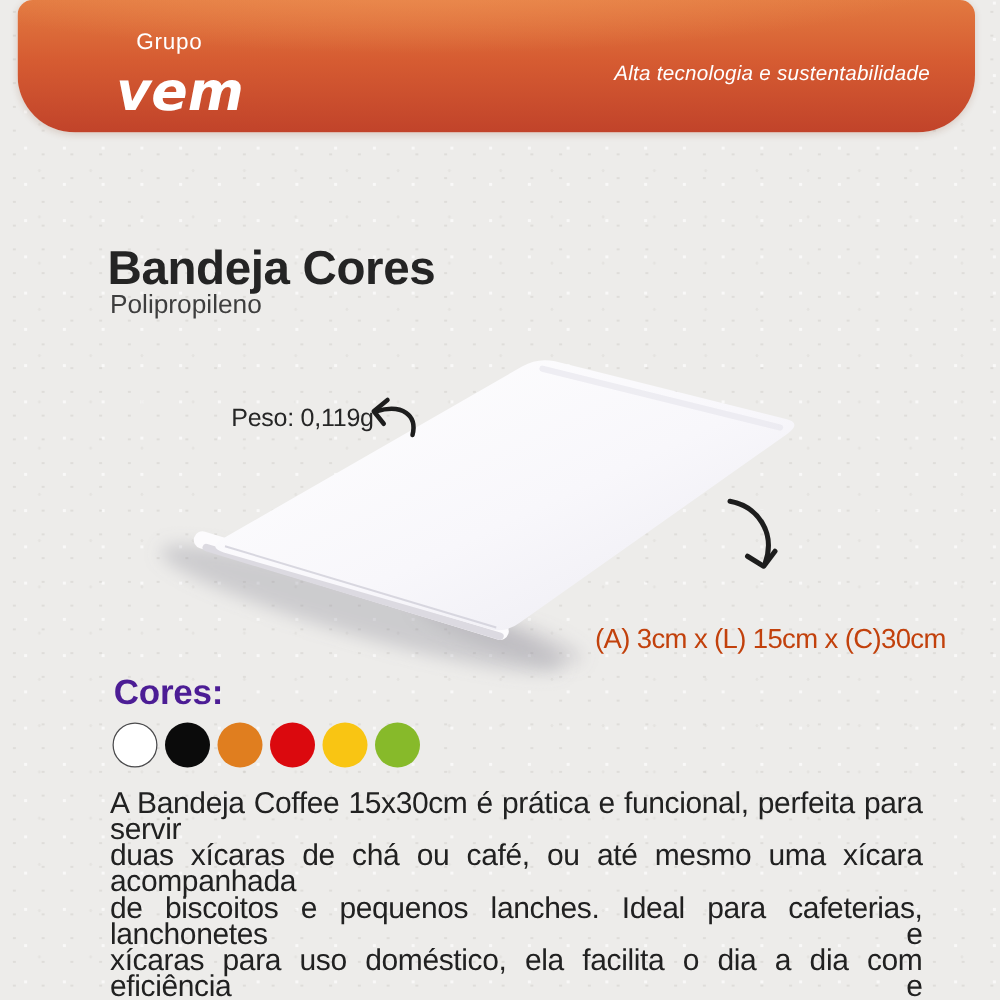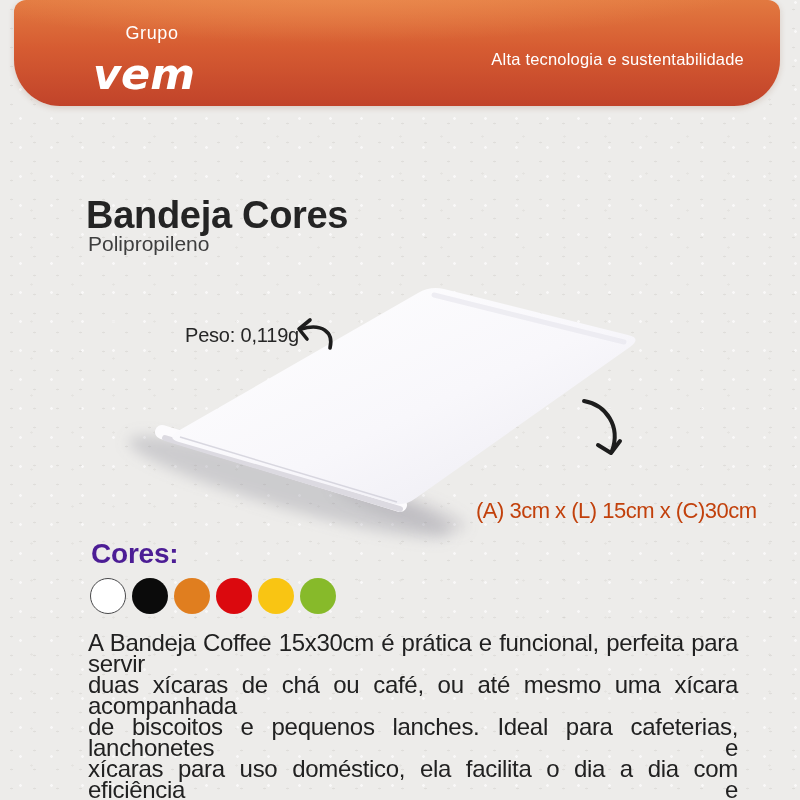--- a/index.html
+++ b/index.html
@@ -25,21 +25,21 @@
   }
   .logo{position:absolute;left:79px;top:24px;color:#ffffff;line-height:1;}
   .logo-top{font-size:18px;font-weight:400;letter-spacing:0.6px;margin-left:16px;}
   .logo-main{
     font-family:"DejaVu Sans", sans-serif;
     font-size:43px;font-weight:800;font-style:italic;
     letter-spacing:0px;margin-top:11px;
   }
   .tagline{
     position:absolute;right:36px;top:50px;
-    color:#ffffff;font-size:16.5px;font-weight:400;letter-spacing:0.2px;
+    color:#ffffff;font-size:16.5px;font-weight:400;letter-spacing:0.2px;font-style:italic;
   }
 
   
   .title{
     position:absolute;left:86px;top:196px;
     font-size:38px;font-weight:700;color:#242424;letter-spacing:-0.3px;line-height:1;
   }
   .subtitle{
     position:absolute;left:88px;top:233px;
     font-size:21px;font-weight:400;color:#3e3e3e;line-height:1;
@@ -75,21 +75,21 @@
     font-size:24px;line-height:21px;color:#212121;letter-spacing:-0.3px;
   }
   .desc-line{text-align:justify;text-align-last:justify;white-space:normal;}
   .desc-line.last{text-align-last:left;}
 </style>
 </head>
 <body>
 
 <div class="page">
 
-  <div class="banner" style="background: radial-gradient(120% 150% at 42% -35%, rgb(239, 147, 85) 0%, rgba(255, 255, 255, 0) 50%), linear-gradient(rgb(226, 121, 64) 0%, rgb(214, 92, 50) 45%, rgb(193, 67, 42) 100%); text-align: center;">
+  <div class="banner" style="background: radial-gradient(120% 150% at 42% -35%, rgb(239, 147, 85) 0%, rgba(255, 255, 255, 0) 50%), linear-gradient(rgb(226, 121, 64) 0%, rgb(214, 92, 50) 45%, rgb(193, 67, 42) 100%);">
     <div class="logo">
       <div class="logo-top">Grupo</div>
       <div class="logo-main">vem</div>
     </div>
     <div class="tagline">Alta tecnologia e sustentabilidade</div>
   </div>
 
   <div class="title">Bandeja Cores</div>
   <div class="subtitle">Polipropileno</div>
 

